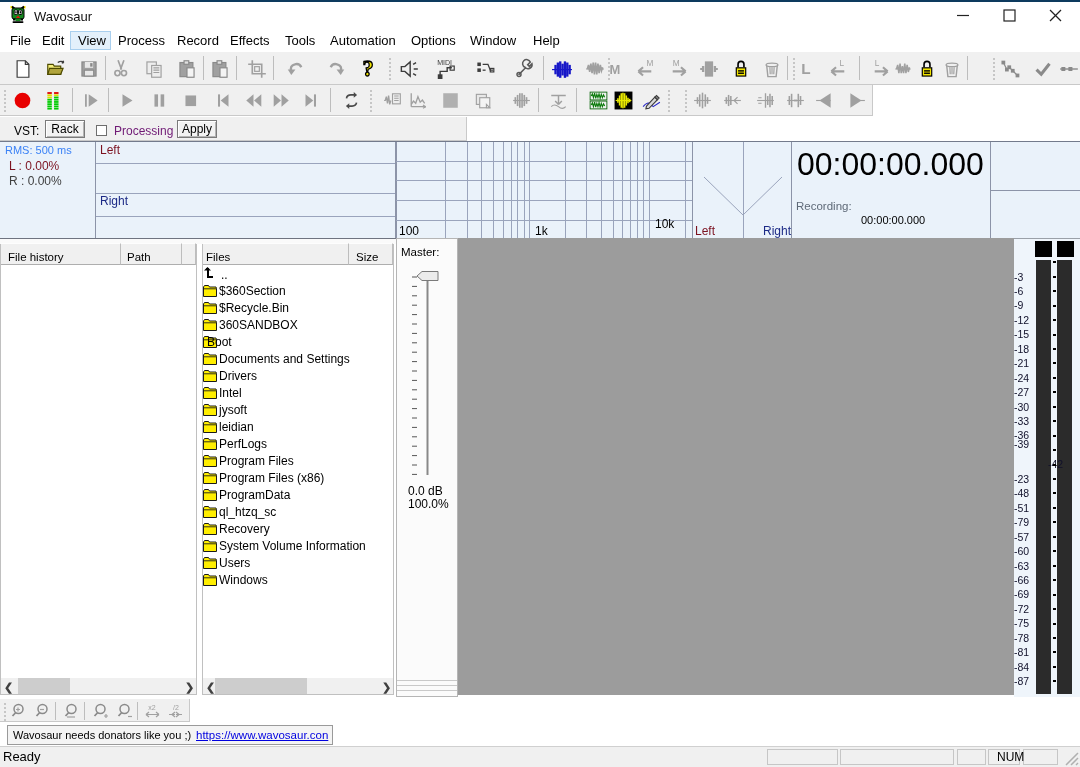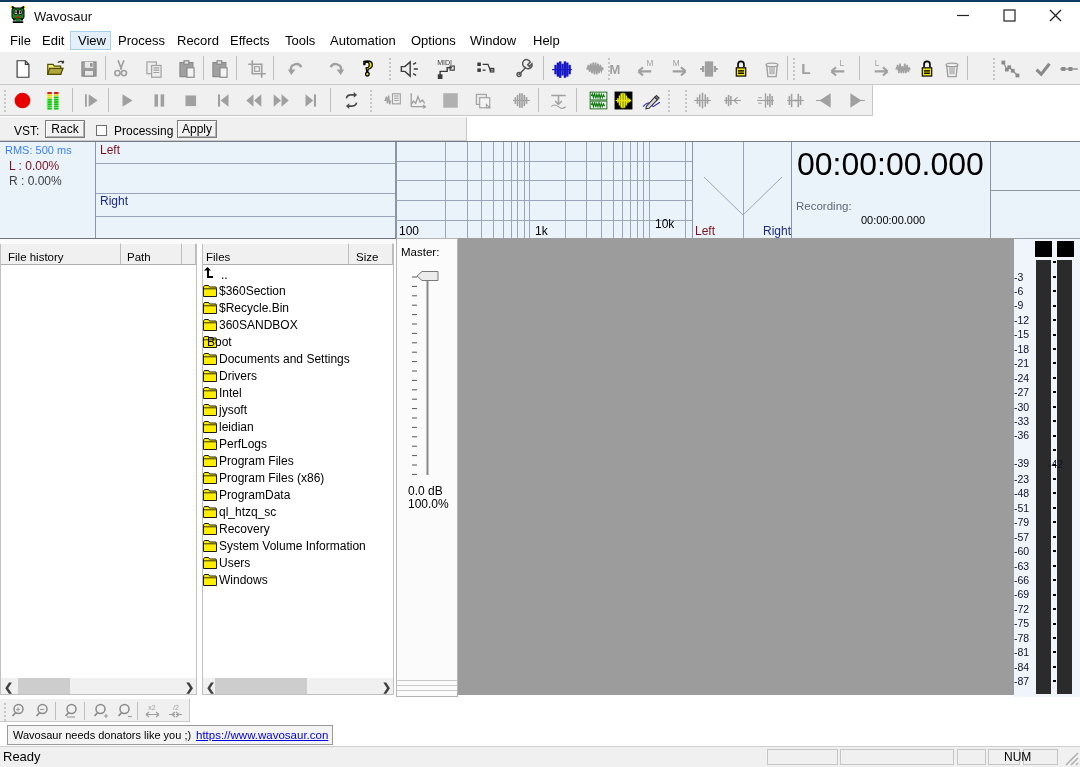--- a/index.html
+++ b/index.html
@@ -440,21 +440,21 @@
     <circle cx="2" cy="7" r="1" fill="#b9b9b9"></circle>
     <circle cx="2" cy="11" r="1" fill="#b9b9b9"></circle>
     <circle cx="2" cy="15" r="1" fill="#b9b9b9"></circle>
     <circle cx="2" cy="19" r="1" fill="#b9b9b9"></circle>
   </svg>
 <div class="abs" style="left:0;top:117px;width:1080px;height:25px;background:#ffffff;"></div>
 <div class="abs" style="left:0;top:117px;width:467px;height:24px;background:#f0f0f0;border-bottom:1px solid #c9c9c9;border-right:1px solid #c9c9c9;"></div>
 <div class="abs" style="left:14px;top:124px;font-size:12px;color:#000;">VST:</div>
 <div class="abs" style="left:45px;top:120px;width:40px;height:18px;background:#f2f2f2;border:1px solid #7a7a7a;font-size:12px;text-align:center;line-height:16px;box-shadow:inset 1px 1px 0 #ffffff, inset -1px -1px 0 #b4b4b4;color:#000;">Rack</div>
 <div class="abs" style="left:96px;top:125px;width:11px;height:11px;background:#fff;border:1px solid #6e6e6e;"></div>
-<div class="abs" style="left:114px;top:124px;font-size:12px;color:#000000;">Processing</div>
+<div class="abs" style="left:114px;top:124px;font-size:12px;color:#701a75;">Processing</div>
 <div class="abs" style="left:177px;top:120px;width:40px;height:18px;background:#f2f2f2;border:1px solid #7a7a7a;font-size:12px;text-align:center;line-height:16px;box-shadow:inset 1px 1px 0 #ffffff, inset -1px -1px 0 #b4b4b4;color:#000;">Apply</div>
 <div class="abs" style="left:0;top:141px;width:1080px;height:1px;background:#737b8c;"></div>
 <div class="abs" style="left:0;top:142px;width:1080px;height:96px;background:#eaf2fa;"></div>
 <div class="abs" style="left:0;top:142px;width:96px;height:96px;background:#eaf2fa;border-right:1px solid #8c94a8;"></div>
 <div class="abs" style="left:5px;top:144px;font-size:11px;color:#3b82f6;">RMS: 500 ms</div>
 <div class="abs" style="left:9px;top:159px;font-size:12px;color:#7c1220;">L : 0.00%</div>
 <div class="abs" style="left:9px;top:174px;font-size:12px;color:#404040;">R : 0.00%</div>
 <svg class="abs" style="left:96px;top:142px" width="300" height="96" viewBox="0 0 300 96">
 <line x1="0" y1="21.5" x2="300" y2="21.5" stroke="#9aa4bc" stroke-width="1"></line>
 <line x1="0" y1="51.5" x2="300" y2="51.5" stroke="#9aa4bc" stroke-width="1"></line>
@@ -663,21 +663,21 @@
 <div class="abs" style="left:1014px;top:299.4px;font-size:10.5px;color:#10102a;">-9</div>
 <div class="abs" style="left:1014px;top:313.8px;font-size:10.5px;color:#10102a;">-12</div>
 <div class="abs" style="left:1014px;top:328.3px;font-size:10.5px;color:#10102a;">-15</div>
 <div class="abs" style="left:1014px;top:342.7px;font-size:10.5px;color:#10102a;">-18</div>
 <div class="abs" style="left:1014px;top:357.2px;font-size:10.5px;color:#10102a;">-21</div>
 <div class="abs" style="left:1014px;top:371.6px;font-size:10.5px;color:#10102a;">-24</div>
 <div class="abs" style="left:1014px;top:386.1px;font-size:10.5px;color:#10102a;">-27</div>
 <div class="abs" style="left:1014px;top:400.5px;font-size:10.5px;color:#10102a;">-30</div>
 <div class="abs" style="left:1014px;top:415.0px;font-size:10.5px;color:#10102a;">-33</div>
 <div class="abs" style="left:1014px;top:429.4px;font-size:10.5px;color:#10102a;">-36</div>
-<div class="abs" style="left:1014px;top:457px;font-size:10.5px;color:#10102a;text-align:right;">-39</div>
+<div class="abs" style="left:1014px;top:438px;font-size:10.5px;color:#10102a;text-align:right;">-39</div>
 <div class="abs" style="left:1014px;top:458.3px;font-size:10.5px;color:#10102a;padding-left:34px;">-42</div>
 <div class="abs" style="left:1014px;top:472.8px;font-size:10.5px;color:#10102a;">-23</div>
 <div class="abs" style="left:1014px;top:487.2px;font-size:10.5px;color:#10102a;">-48</div>
 <div class="abs" style="left:1014px;top:501.7px;font-size:10.5px;color:#10102a;">-51</div>
 <div class="abs" style="left:1014px;top:516.1px;font-size:10.5px;color:#10102a;">-79</div>
 <div class="abs" style="left:1014px;top:530.6px;font-size:10.5px;color:#10102a;">-57</div>
 <div class="abs" style="left:1014px;top:545.0px;font-size:10.5px;color:#10102a;">-60</div>
 <div class="abs" style="left:1014px;top:559.5px;font-size:10.5px;color:#10102a;">-63</div>
 <div class="abs" style="left:1014px;top:574.0px;font-size:10.5px;color:#10102a;">-66</div>
 <div class="abs" style="left:1014px;top:588.4px;font-size:10.5px;color:#10102a;">-69</div>
@@ -763,17 +763,17 @@
   </svg>
 <div class="abs" style="left:7px;top:725px;width:326px;height:20px;background:#f4f4f4;border:1px solid #9a9a9a;"></div>
 <div class="abs" style="left:13px;top:729px;font-size:11px;color:#000;">Wavosaur needs donators like you ;)</div>
 <div class="abs" style="left:196px;top:729px;font-size:11.5px;color:#0000e0;text-decoration:underline;">https://www.wavosaur.con</div>
 <div class="abs" style="left:0;top:746px;width:1080px;height:21px;background:#f0f0f0;border-top:1px solid #d0d0d0;"></div>
 <div class="abs" style="left:3px;top:749px;font-size:13px;color:#000;">Ready</div>
 <div class="abs" style="left:767px;top:749px;width:71px;height:16px;background:#f0f0f0;border:1px solid #c6c6c6;"></div>
 <div class="abs" style="left:840px;top:749px;width:114px;height:16px;background:#f0f0f0;border:1px solid #c6c6c6;"></div>
 <div class="abs" style="left:957px;top:749px;width:29px;height:16px;background:#f0f0f0;border:1px solid #c6c6c6;"></div>
 <div class="abs" style="left:1023px;top:749px;width:35px;height:16px;background:#f0f0f0;border:1px solid #c6c6c6;"></div>
-<div class="abs" style="left:988px;top:749px;width:32px;height:16px;background:#f0f0f0;border:1px solid #c6c6c6;font-size:12px;padding-left:15px;">NUM</div>
+<div class="abs" style="left:988px;top:749px;width:32px;height:16px;background:#f0f0f0;border:1px solid #c6c6c6;font-size:12px;padding-left:8px;">NUM</div>
 <svg class="abs" style="left:1064px;top:751px" width="15" height="15" viewBox="0 0 15 15">
 <line x1="14" y1="2" x2="2" y2="14" stroke="#b0b0b0" stroke-width="1.5"></line>
 <line x1="14" y1="7" x2="7" y2="14" stroke="#b0b0b0" stroke-width="1.5"></line>
 <line x1="14" y1="12" x2="12" y2="14" stroke="#b0b0b0" stroke-width="1.5"></line>
 </svg>
 </body></html>

